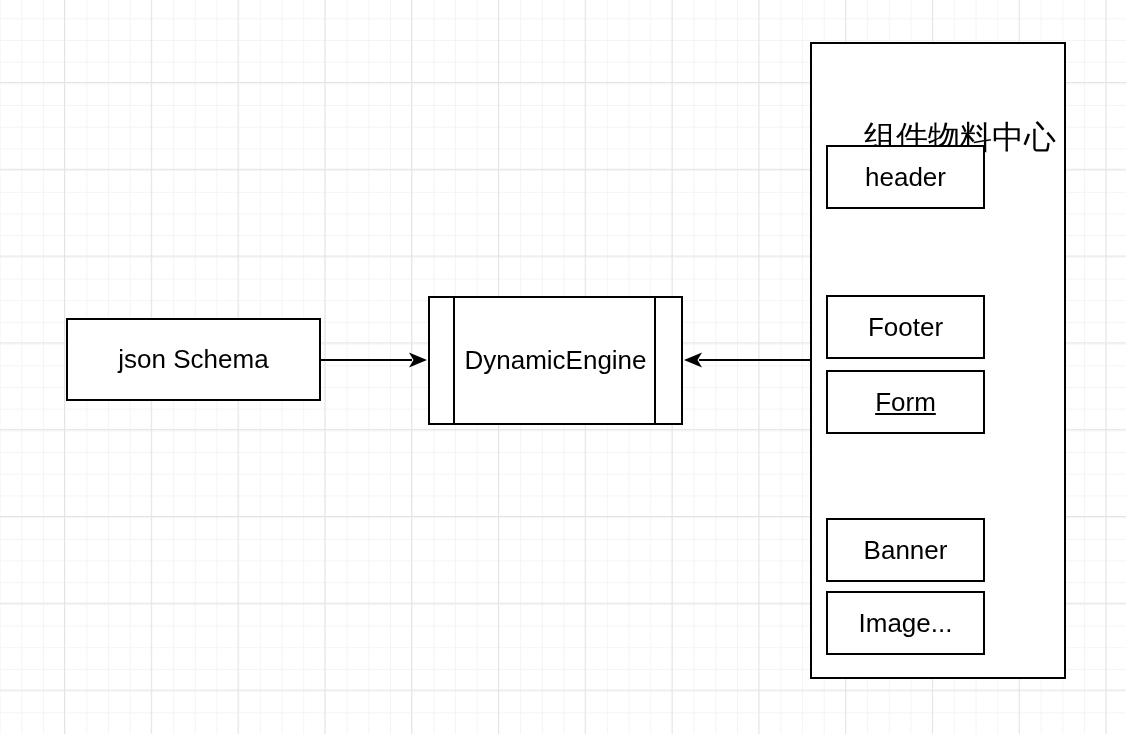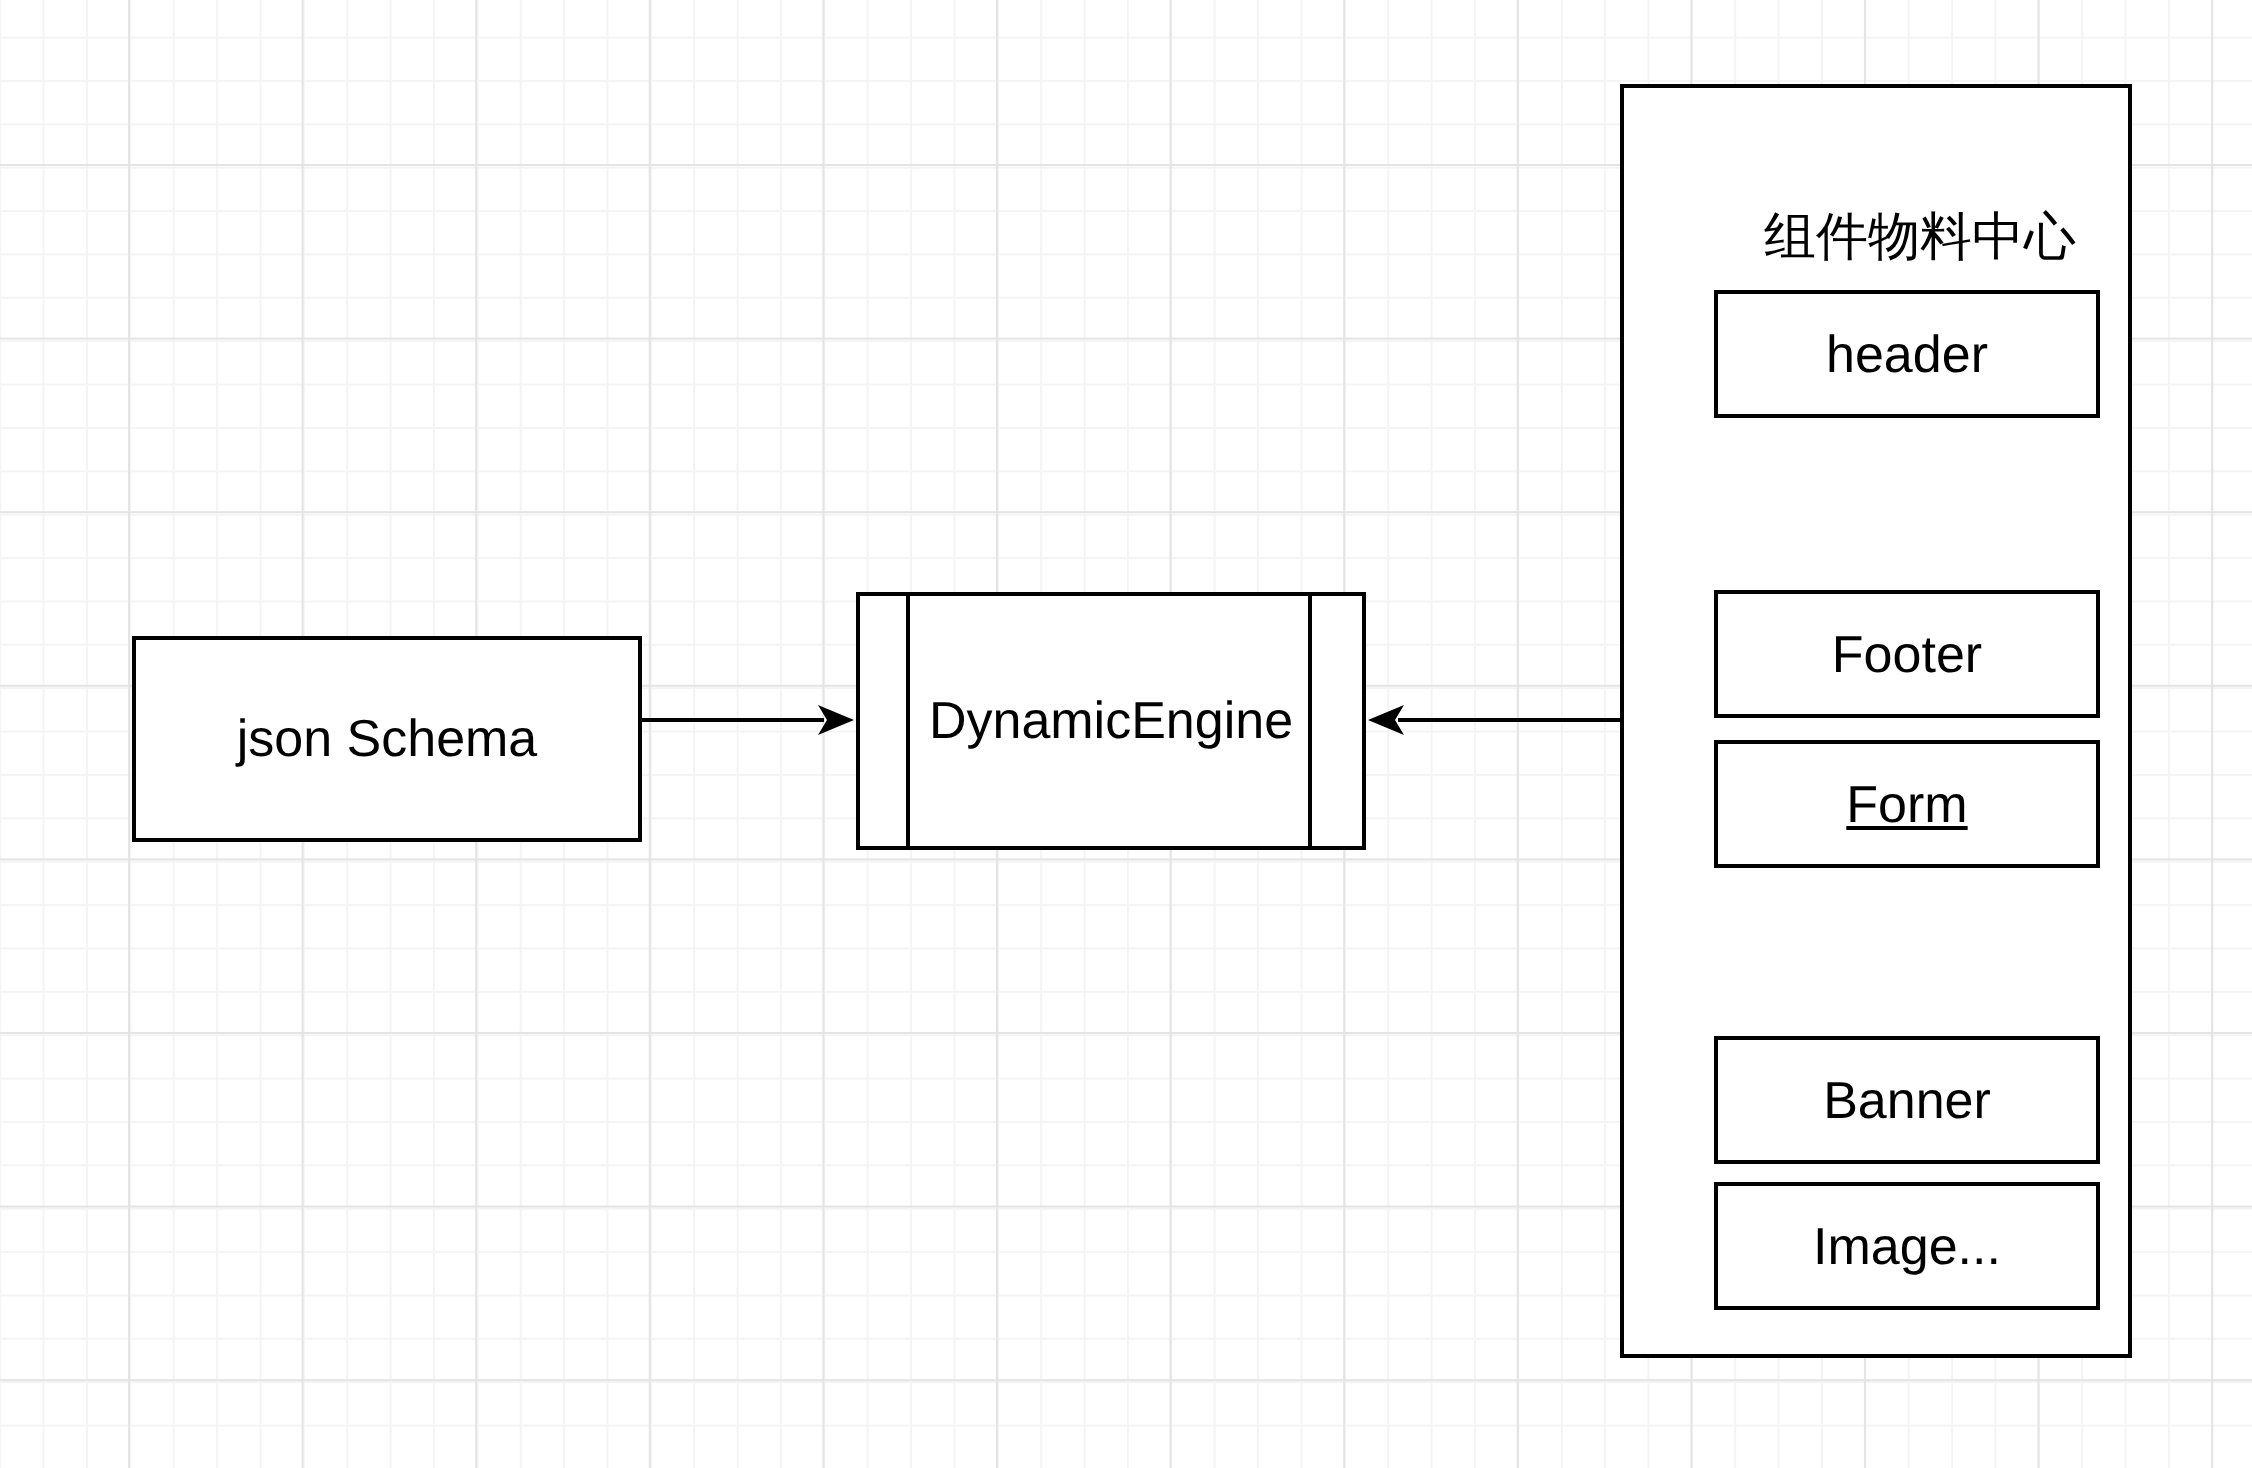--- a/index.html
+++ b/index.html
@@ -42,21 +42,21 @@
     justify-content: center;
     font-size: 26px;
     line-height: 1.2;
     text-align: center;
     white-space: nowrap;
   }
   .node-json-schema {
     left: 66px;
     top: 318px;
     width: 255px;
-    height: 103px;
+    height: 83px;
   }
   .node-dynamic-engine {
     left: 428px;
     top: 296px;
     width: 255px;
     height: 129px;
     text-align: right;
   }
   .process-bar {
     position: absolute;
@@ -74,34 +74,34 @@
     top: 42px;
     width: 256px;
     height: 637px;
     background: #ffffff;
     border: 2px solid #000000;
   }
   .container-title {
     position: absolute;
     left: 0;
     right: 0;
-    top: 52px;
+    top: 72px;
     height: 44px;
     display: flex;
     align-items: center;
     justify-content: center;
-    font-size: 26px;
+    font-size: 32px;
     white-space: nowrap;
     padding-left: 44px;
   }
   .component-box {
     position: absolute;
     box-sizing: border-box;
-    left: 45px;            
-    width: 193px;
+    left: 14px;            
+    width: 159px;
     height: 64px;
     background: #ffffff;
     border: 2px solid #000000;
     display: flex;
     align-items: center;
     justify-content: center;
     font-size: 26px;
     white-space: nowrap;
   }
   .cb-0 { top: 101px; }   

